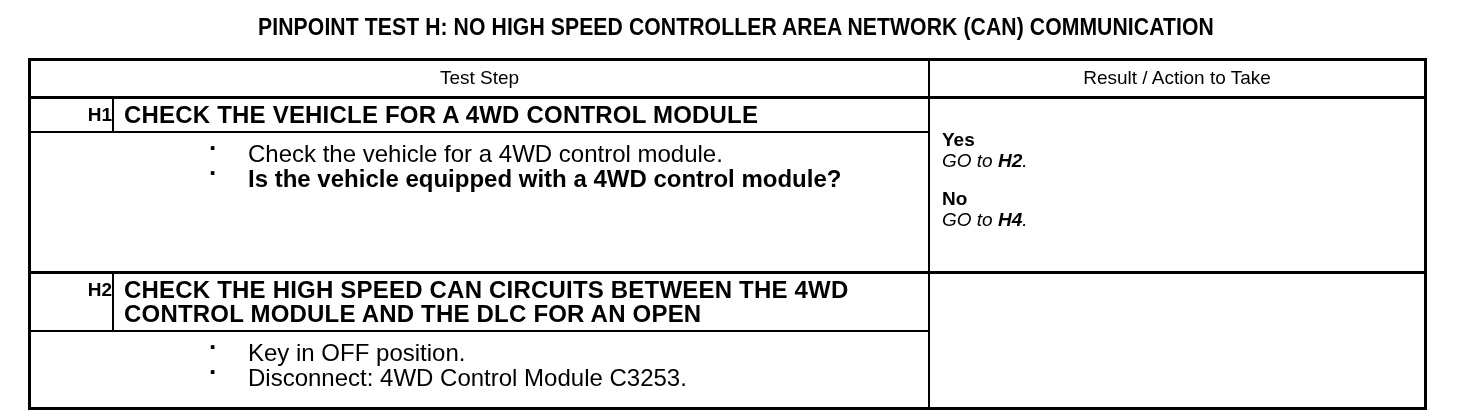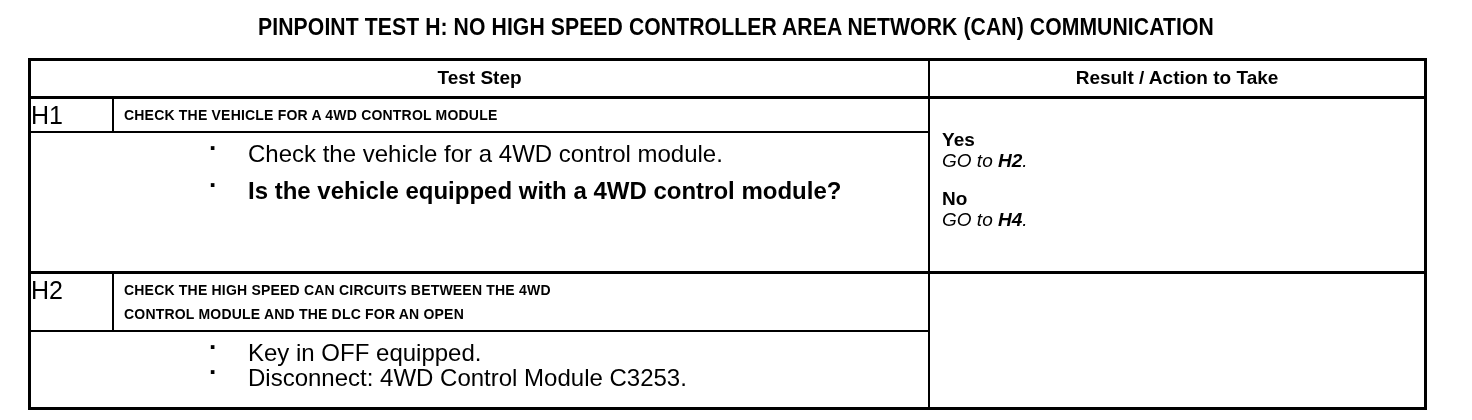--- a/index.html
+++ b/index.html
@@ -68,42 +68,42 @@
   col.c-res   { width: 495px; }
 
   
   .bl { border-left: 2px solid #000 !important; }
   .bb-thick { border-bottom: 3px solid #000 !important; }
   .bb-thin  { border-bottom: 2px solid #000 !important; }
 
   
   .hdr-cell {
     text-align: center;
-    font-weight: bold;
+    font-weight: normal;
     font-size: 19px;
     line-height: 22px;
     padding: 6px 0 7px 0 !important;
     border-bottom: 3px solid #000 !important;
     margin-left: 32px;
   }
 
   
   .step-id {
-    text-align: left;
-    font-weight: normal;
-    font-size: 25px;
+    text-align: right;
+    font-weight: bold;
+    font-size: 19px;
     line-height: 22px;
     padding: 5px 0 4px 0 !important;
   }
 
   
   .step-head {
     font-family: "Liberation Sans Narrow", "Liberation Sans", sans-serif;
     font-weight: bold;
-    font-size: 14px;
+    font-size: 24px;
     line-height: 24px;
     letter-spacing: 0.2px;
     padding: 4px 8px 4px 10px !important;
     transform-origin: left top;
   }
   .step-head span { display: block; white-space: nowrap; }
 
   
   .step-body {
     padding: 8px 8px 12px 0 !important;
@@ -122,21 +122,21 @@
   }
   ul.bullets li::before {
     content: "\00B7";
     position: absolute;
     left: 96px;
     top: -5px;
     font-size: 26px;
     font-weight: bold;
     line-height: 25px;
   }
-  ul.bullets li.bold { font-weight: bold; margin-top: 12px; }
+  ul.bullets li.bold { font-weight: bold; }
 
   
   .h1-body  { height: 118px; }
   .h2-body  { height: 55px; }
 
   
   .result-cell {
     padding: 30px 10px 8px 12px !important;
     margin-left: 36px;
   }
@@ -222,21 +222,21 @@
             <span>CHECK THE HIGH SPEED CAN CIRCUITS BETWEEN THE 4WD</span>
             <span>CONTROL MODULE AND THE DLC FOR AN OPEN</span>
           </td>
           <td class="bl" rowspan="2"></td>
         </tr>
 
         <tr>
           <td></td>
           <td class="step-body h2-body">
             <ul class="bullets">
-              <li>Key in OFF equipped.</li>
+              <li>Key in OFF position.</li>
               <li>Disconnect: 4WD Control Module C3253.</li>
             </ul>
           </td>
         </tr>
 
       </tbody>
     </table>
   </div>
 
 

